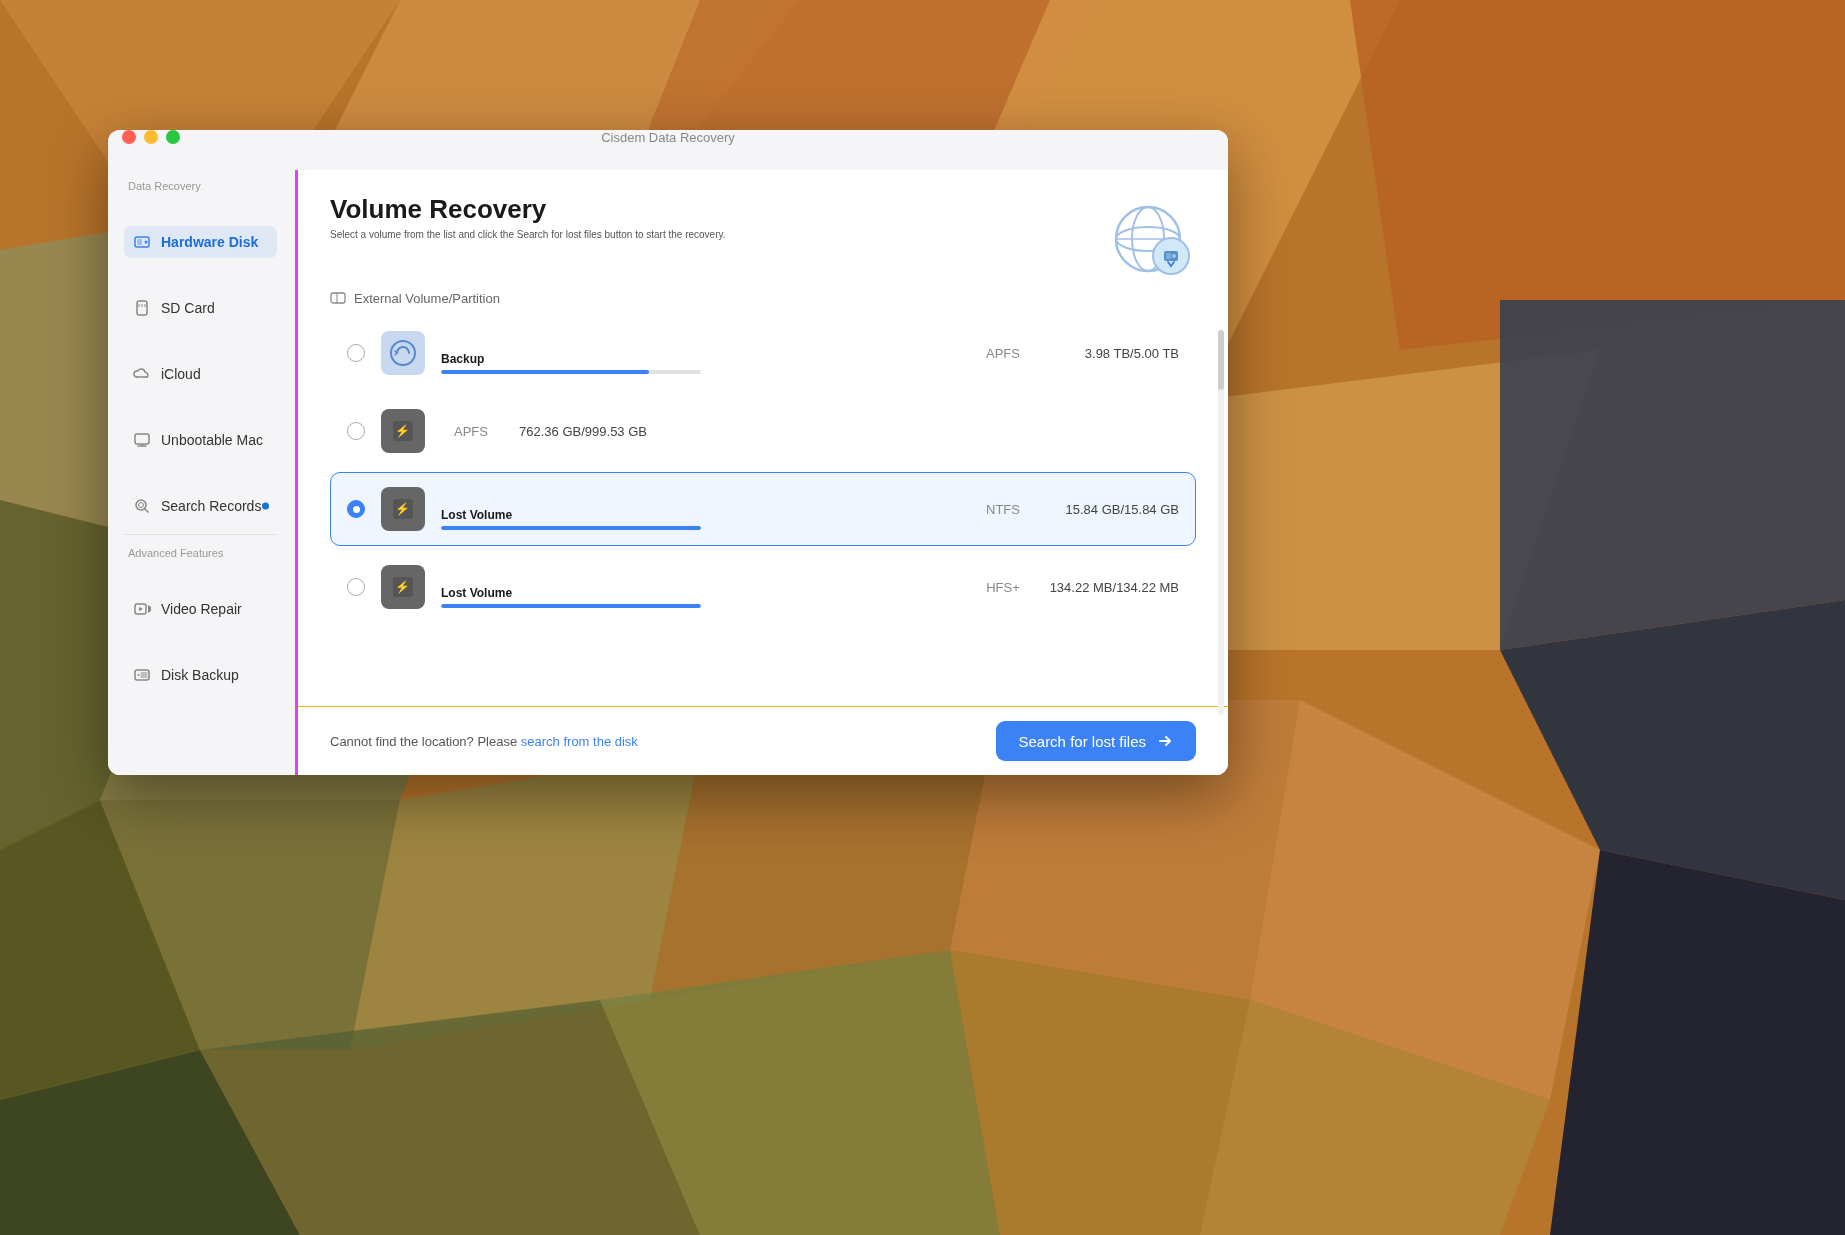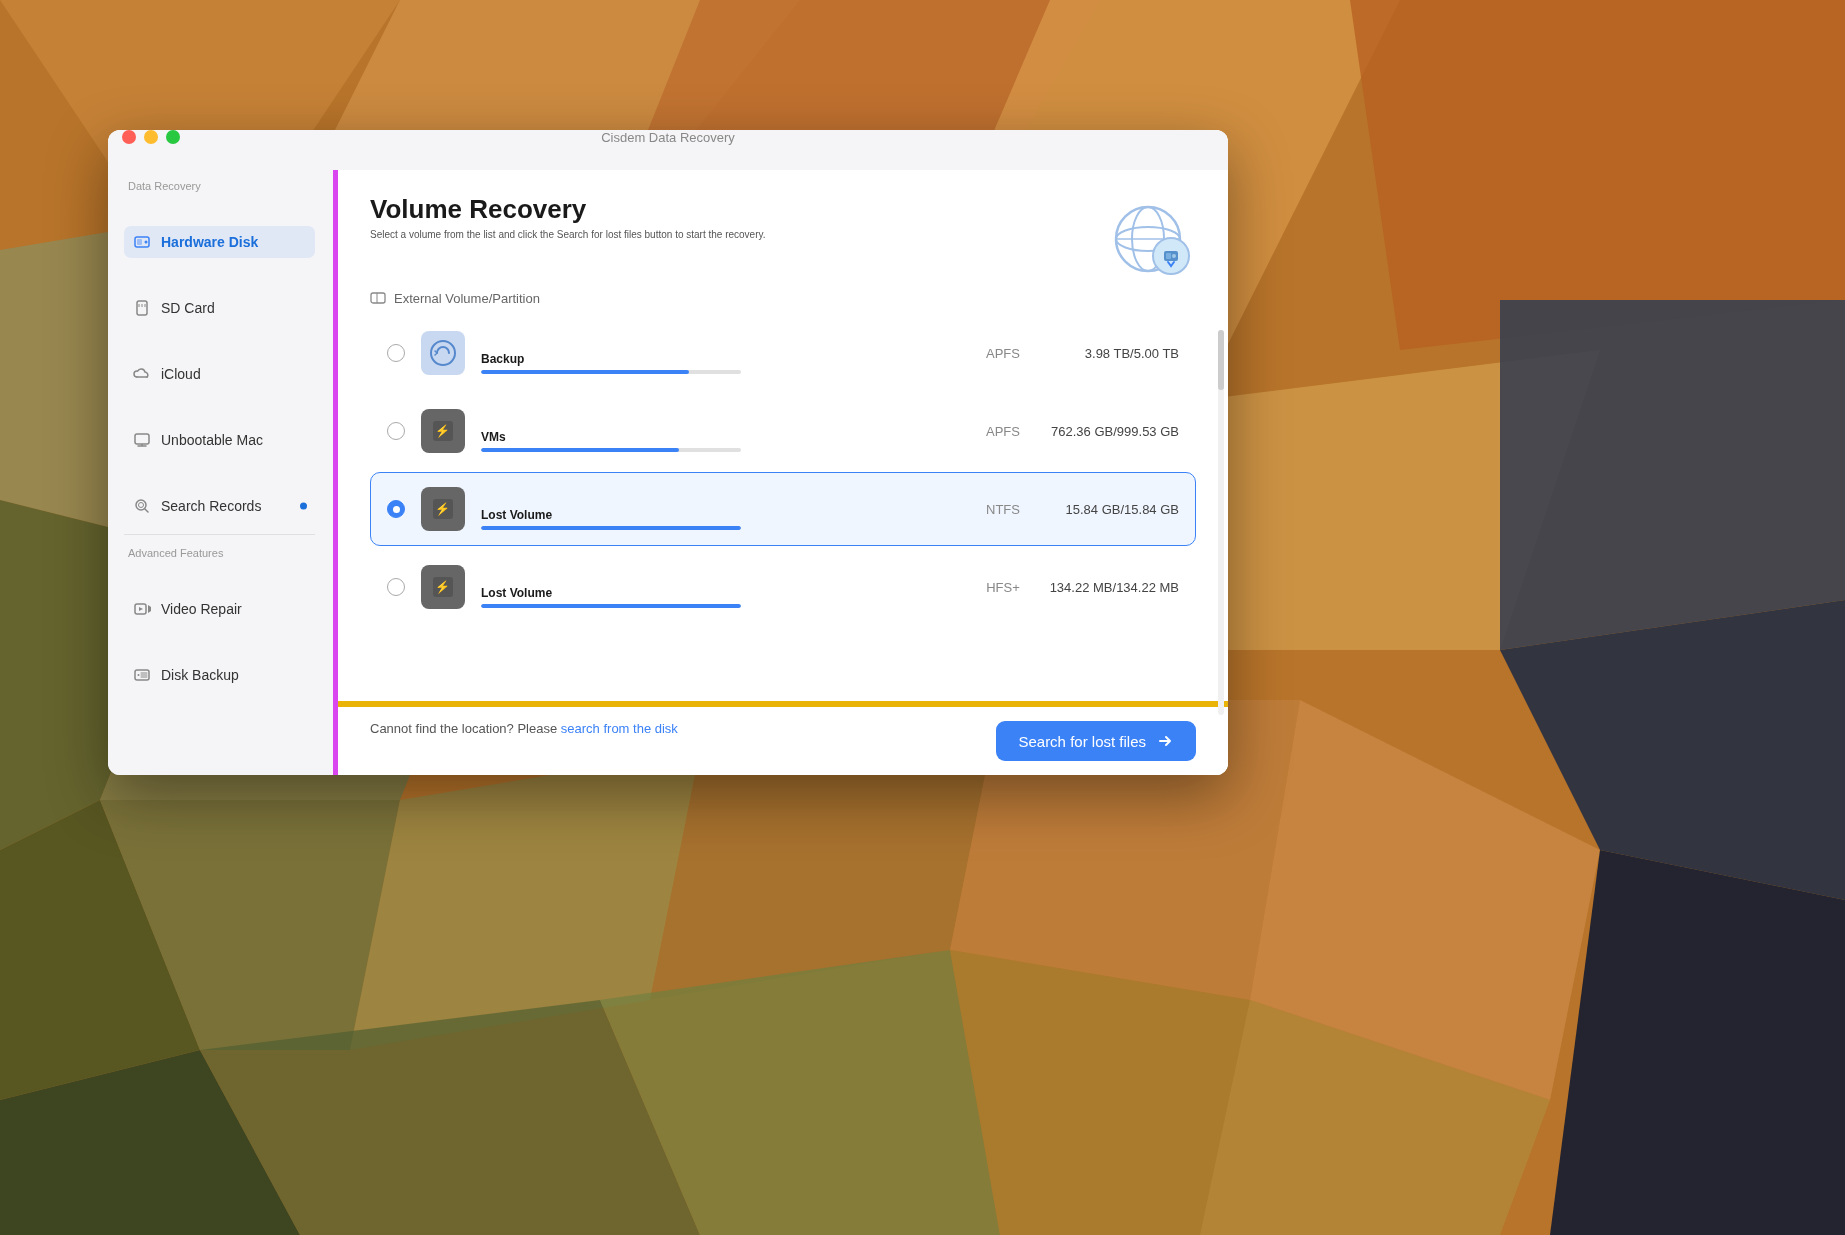--- a/index.html
+++ b/index.html
@@ -62,27 +62,27 @@
     .btn-max   { width: 14px; height: 14px; border-radius: 50%; background: #28c840; border: none; cursor: pointer; }
 
     .titlebar-title {
       font-size: 13px;
       color: #888;
       font-weight: 400;
     }
 
     
     .sidebar {
-      width: 230px;
+      width: 190px;
       background: #f5f5f7;
       padding-top: 50px;
       padding-left: 16px;
       padding-right: 18px;
       flex-shrink: 0;
-      border-right: 5px solid #d946ef;
+      border-right: 3px solid #d946ef;
     }
 
     .sidebar-section-label {
       font-size: 11px;
       color: #999;
       font-weight: 500;
       margin-bottom: 6px;
       margin-left: 4px;
       text-transform: none;
       letter-spacing: 0;
@@ -292,24 +292,24 @@
       font-size: 13px;
       color: #444;
       width: 130px;
       text-align: right;
     }
 
     
     .main-footer {
       padding: 14px 32px;
       display: flex;
-      align-items: flex-start;
+      align-items: center;
       justify-content: space-between;
       background: #fff;
-      border-top: 6px solid #eab308;
+      border-top: 1px solid #eab308;
     }
 
     .footer-text {
       font-size: 13px;
       color: #555;
     }
 
     .footer-link {
       color: #3b82f6;
       text-decoration: none;
@@ -540,26 +540,20 @@
         </div>
 
         <div class="volume-item">
           <div class="radio-btn"></div>
           <div class="volume-icon usb">
             <svg width="28" height="28" viewBox="0 0 28 28" fill="none">
               <rect x="4" y="4" width="20" height="20" rx="3" fill="#555"></rect>
               <text x="14" y="18" font-size="12" fill="white" text-anchor="middle" font-family="Arial">⚡</text>
             </svg>
           </div>
-          <div class="volume-details">
-            <div class="volume-name">VMs</div>
-            <div class="volume-bar-bg">
-              <div class="volume-bar-fill" style="width: 76%"></div>
-            </div>
-          </div>
           <div class="volume-fs">APFS</div>
           <div class="volume-size">762.36 GB/999.53 GB</div>
         </div>
 
         <div class="volume-item selected">
           <div class="radio-btn checked"></div>
           <div class="volume-icon usb">
             <svg width="28" height="28" viewBox="0 0 28 28" fill="none">
               <rect x="4" y="4" width="20" height="20" rx="3" fill="#555"></rect>
               <text x="14" y="18" font-size="12" fill="white" text-anchor="middle" font-family="Arial">⚡</text>

